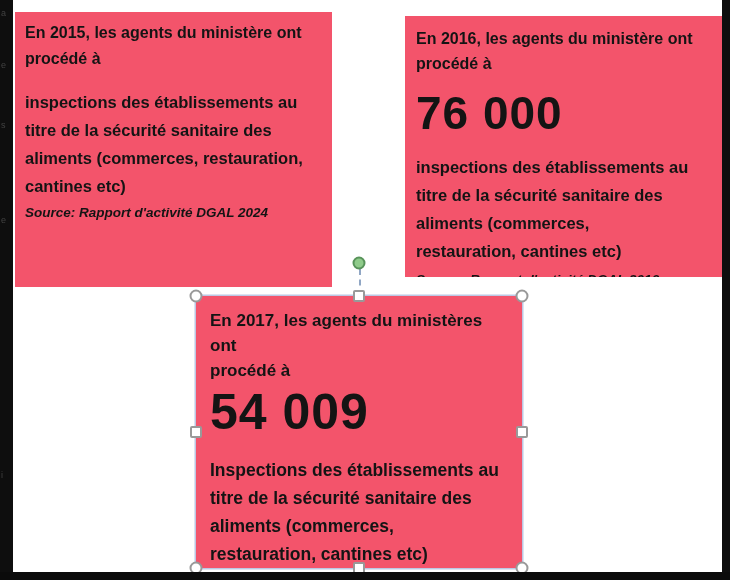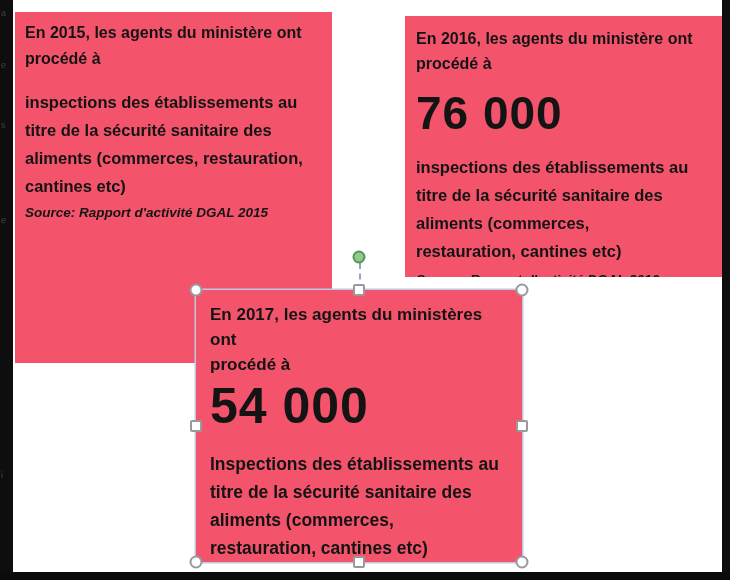--- a/index.html
+++ b/index.html
@@ -23,34 +23,34 @@
   
   .callout {
     position: absolute;
     background: #f3546b;
     color: #141414;
     overflow: hidden;
   }
   .callout .heading,
   .callout .body { white-space: pre-line; font-weight: bold; }
 
-  .box-2015 { left: 15px; top: 12px; width: 317px; height: 351px; padding: 8px 10px; }
+  .box-2015 { left: 15px; top: 12px; width: 317px; height: 275px; padding: 8px 10px; }
   .box-2015 .heading { font-size: 16px;   line-height: 26px; }
   .box-2015 .number  { font-size: 46px;   line-height: 1.1; font-weight: bold; margin-top: 8px; letter-spacing: 1px; }
   .box-2015 .body    { font-size: 16.5px; line-height: 28px; margin-top: 16px; }
   .box-2015 .source  { font-size: 13.5px; line-height: 1.2; margin-top: 5px; font-weight: bold; font-style: italic; }
 
   .box-2016 { left: 405px; top: 16px; width: 349px; height: 261px; padding: 10px 11px; }
   .box-2016 .heading { font-size: 16px;   line-height: 25px; }
   .box-2016 .number  { font-size: 46px;   line-height: 1.1; font-weight: bold; margin-top: 12px; letter-spacing: 1px; }
   .box-2016 .body    { font-size: 16.5px; line-height: 28px; margin-top: 14px; }
   .box-2016 .source  { font-size: 13.5px; line-height: 1.2; margin-top: 7px; font-weight: bold; font-style: italic; }
 
   
-  .selection-wrap { position: absolute; left: 196px; top: 290px; width: 326px; height: 272px; z-index: 3; }
+  .selection-wrap { position: absolute; left: 196px; top: 296px; width: 326px; height: 272px; z-index: 3; }
   .box-2017 {
     left: 0; top: 0; width: 326px; height: 272px; padding: 12px 14px;
     box-shadow: 0 0 0 1.5px #bcc8e4;
   }
   .box-2017 .heading { font-size: 17px;   line-height: 25px; }
   .box-2017 .number  { font-size: 50px;   line-height: 1.05; font-weight: bold; margin-top: 3px; letter-spacing: 1px; }
   .box-2017 .body    { font-size: 17.5px; line-height: 28px; margin-top: 17px; }
 
   
   .handle {
@@ -97,42 +97,42 @@
   <div class="frame-right"></div>
   <div class="frame-bottom"></div>
 
   <div class="callout box-2015">
     <div class="heading">En 2015, les agents du ministère ont
 procédé à</div>
     <div class="body">inspections des établissements au
 titre de la sécurité sanitaire des
 aliments (commerces, restauration,
 cantines etc)</div>
-    <div class="source">Source: Rapport d'activité DGAL 2015</div>
+    <div class="source">Source: Rapport d'activité DGAL 2024</div>
   </div>
 
   <div class="callout box-2016">
     <div class="heading">En 2016, les agents du ministère ont
 procédé à</div>
     <div class="number">76 000</div>
     <div class="body">inspections des établissements au
 titre de la sécurité sanitaire des
 aliments (commerces,
 restauration, cantines etc)</div>
     <div class="source">Source: Rapport d'activité DGAL 2016</div>
   </div>
 
   <div class="selection-wrap">
     <div class="rotate-connector"></div>
     <div class="rotate-handle"></div>
 
     <div class="callout box-2017">
       <div class="heading">En 2017, les agents du ministères ont
 procédé à</div>
-      <div class="number">54 000</div>
+      <div class="number">54 009</div>
       <div class="body">Inspections des établissements au
 titre de la sécurité sanitaire des
 aliments (commerces,
 restauration, cantines etc)</div>
 
     </div>
 
     <div class="handle circle h-tl"></div>
     <div class="handle square h-tc"></div>
     <div class="handle circle h-tr"></div>

